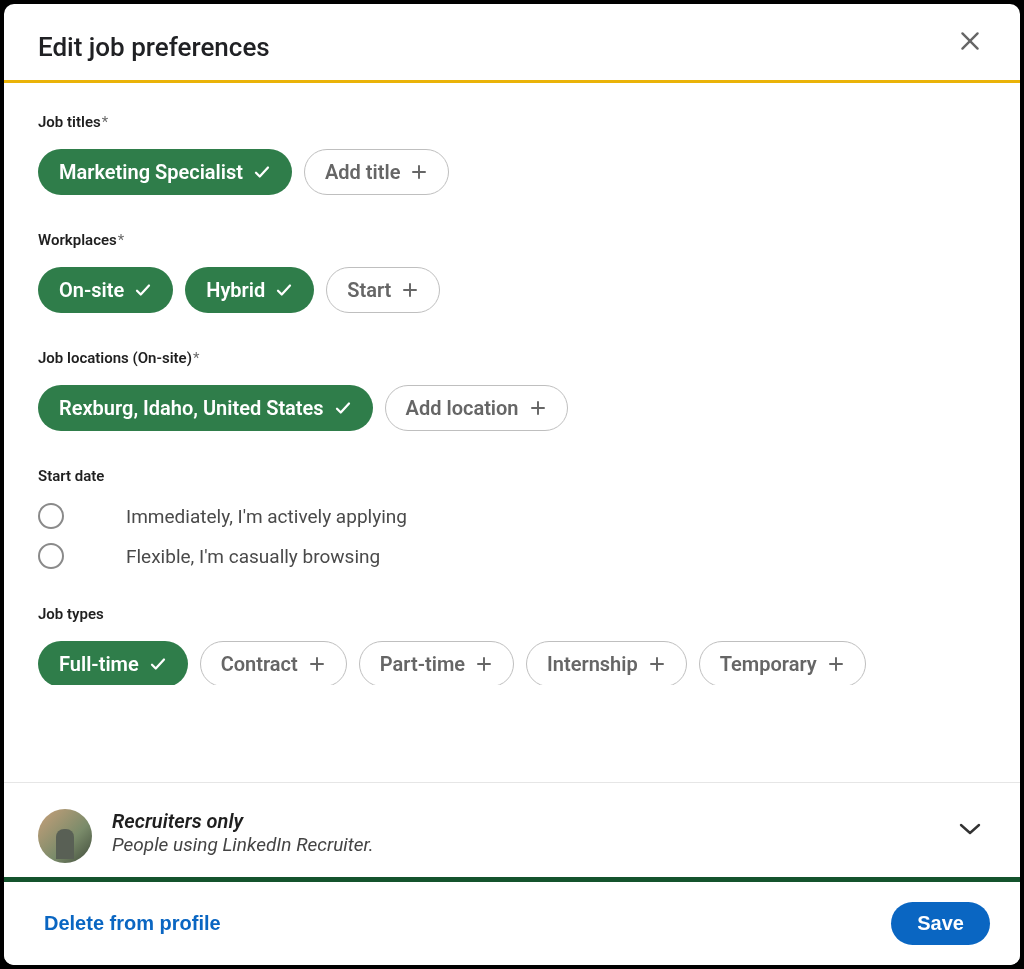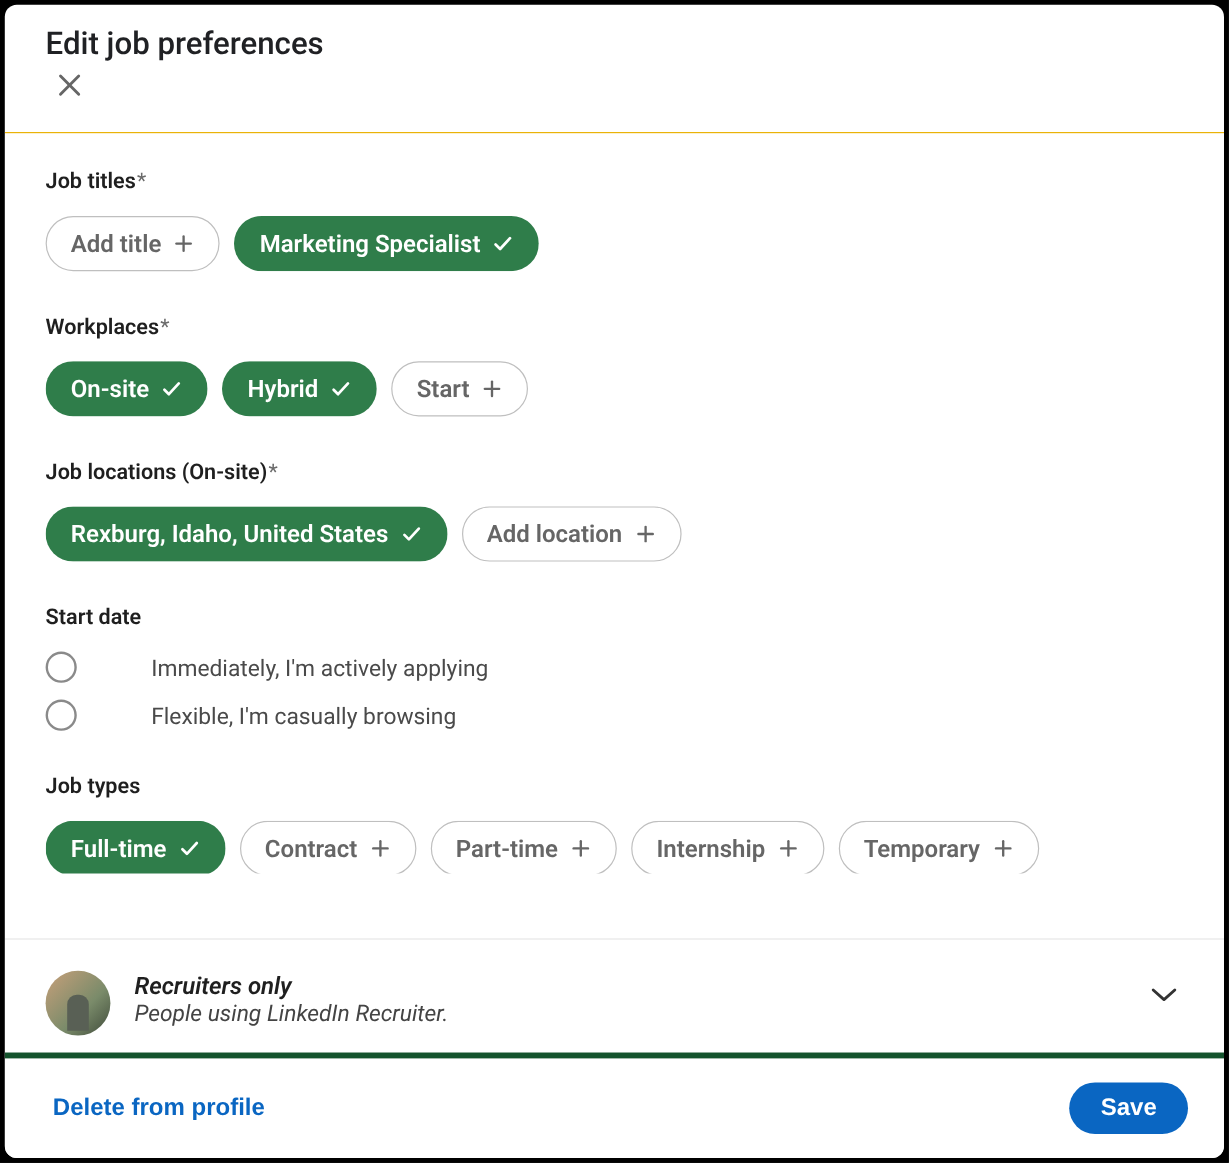--- a/index.html
+++ b/index.html
@@ -10,46 +10,45 @@
     height: 961px;
     margin: 4px;
     background: #fff;
     border-radius: 10px;
     overflow: hidden;
     display: flex;
     flex-direction: column;
   }
   .modal-header {
     display: flex;
-    align-items: flex-start;
+    align-items: flex-end;
     justify-content: space-between;
     padding: 18px 30px 18px 34px;
-    border-bottom: 1px solid #eab308;
-    flex-direction: column;
+    border-bottom: 3px solid #eab308;
   }
   .modal-title {
     font-size: 26px;
     font-weight: 500;
     color: #202124;
   }
   .close-btn {
     width: 40px; height: 40px;
     display:flex;align-items:center;justify-content:center;
     color:#666; cursor:pointer; border:none; background:none;
   }
   .close-btn svg { width: 26px; height: 26px; }
   .modal-body {
     flex: 1 1 auto;
     overflow: hidden;
     padding: 30px 34px 0 34px;
     position: relative;
   }
   .section { margin-bottom: 36px; }
   .section-label {
-    font-size: 18px;
+    font-size: 15px;
     font-weight: 600;
     color: #1f1f1f;
     margin-bottom: 18px;
   }
   .req { color:#6b6b6b; font-weight:400; margin-left:1px;}
   .pill-row { display:flex; flex-wrap:wrap; gap:12px; }
   .pill {
     display:inline-flex; align-items:center;
     border-radius: 999px;
     padding: 10px 20px;
@@ -164,34 +163,34 @@
   </div>
 
   <div class="modal-body">
     <div class="scroll-area">
 
       <div class="section">
         <div class="section-label">
           <span>Job titles</span><span class="req">*</span>
         </div>
         <div class="pill-row">
+          <div class="pill selected">
+            <span>Marketing Specialist</span>
+            <span class="picon">
+              <svg viewBox="0 0 24 24" fill="none" stroke="#fff" stroke-width="3" stroke-linecap="round" stroke-linejoin="round">
+                  <polyline points="4 13 9 18 20 6"></polyline>
+                </svg>
+            </span>
+          </div>
           <div class="pill unselected">
             <span>Add title</span>
             <span class="picon">
               <svg viewBox="0 0 24 24" fill="none" stroke="#666" stroke-width="2.6" stroke-linecap="round">
                   <line x1="12" y1="4" x2="12" y2="20"></line>
                   <line x1="4" y1="12" x2="20" y2="12"></line>
-                </svg>
-            </span>
-          </div>
-          <div class="pill selected">
-            <span>Marketing Specialist</span>
-            <span class="picon">
-              <svg viewBox="0 0 24 24" fill="none" stroke="#fff" stroke-width="3" stroke-linecap="round" stroke-linejoin="round">
-                  <polyline points="4 13 9 18 20 6"></polyline>
                 </svg>
             </span>
           </div>
         </div>
       </div>
 
       <div class="section">
         <div class="section-label">
           <span>Workplaces</span><span class="req">*</span>
         </div>

